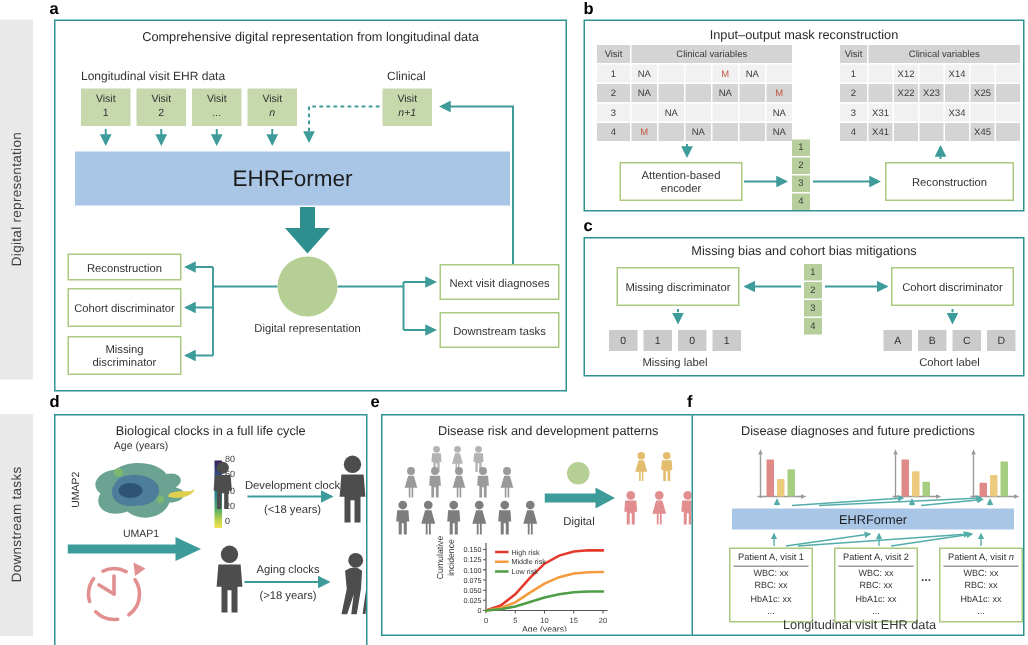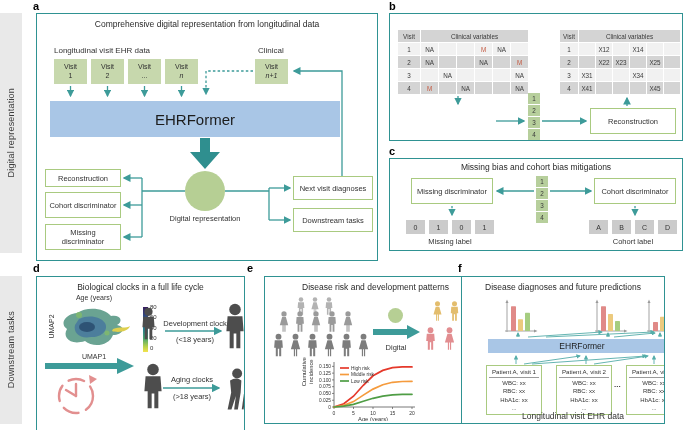--- a/index.html
+++ b/index.html
@@ -111,20 +111,21 @@
     <div class="circle" style="left:148px;top:157px;width:40px;height:40px"></div>
     <div class="lbl ctr wrap" style="left:118px;top:200px;width:100px">Digital representation</div>
     <div class="gbox" style="left:8px;top:155px;width:76px;height:18px">Reconstruction</div>
     <div class="gbox" style="left:8px;top:178px;width:76px;height:26px">Cohort discriminator</div>
     <div class="gbox" style="left:8px;top:210px;width:76px;height:26px">Missing discriminator</div>
     <div class="gbox" style="left:256px;top:162px;width:80px;height:24px">Next visit diagnoses</div>
     <div class="gbox" style="left:256px;top:194px;width:80px;height:24px">Downstream tasks</div>
   </div>
 
   <div class="panel" style="left:389px;top:13px;width:294px;height:128px">
+    <div class="ptitle" style="top:4px">Input–output mask reconstruction</div>
     <div class="tbl" id="tbl-in" style="left: 8px; top: 16px; grid-template-columns: 22px repeat(6, 17px);">
         <div class="tc th">Visit</div>
         <div class="tc th" style="grid-column:2 / span 6">Clinical variables</div>
         <div class="tc rl">1</div>
         <div class="tc rl">NA</div>
         <div class="tc rl"></div>
         <div class="tc rl"></div>
         <div class="tc rl mcell">M</div>
         <div class="tc rl">NA</div>
         <div class="tc rl"></div>
@@ -181,20 +182,21 @@
         <div class="tc rg"></div>
         <div class="tc rg">X45</div>
         <div class="tc rg"></div>
       </div>
     <div class="ovl" id="latent-b" style="width:294px;height:128px">
         <div class="lcell" style="left:138px;top:79px">1</div>
         <div class="lcell" style="left:138px;top:91px">2</div>
         <div class="lcell" style="left:138px;top:103px">3</div>
         <div class="lcell" style="left:138px;top:115px">4</div>
       </div>
+    <div class="gbox" style="left:23px;top:94px;width:82px;height:26px">Attention-based encoder</div>
     <div class="gbox" style="left:200px;top:94px;width:86px;height:26px">Reconstruction</div>
     <svg class="ovl" width="294" height="128">
       <defs>
         <marker id="mb" markerWidth="6" markerHeight="6" refX="5" refY="3" orient="auto">
             <path d="M0 0 L6 3 L0 6 Z" fill="#3d9b99"></path>
           </marker>
       </defs>
       <g stroke="#3d9b99" stroke-width="1.3" fill="none">
         <path d="M68 82 V90" marker-end="url(#mb)"></path>
         <path d="M106 107 H134" marker-end="url(#mb)"></path>
@@ -304,21 +306,21 @@
             <path d="M0 0 L6 3 L0 6 Z" fill="#3d9b99"></path>
           </marker>
       </defs>
       <g stroke="#3d9b99" stroke-width="1.4" fill="none">
         <path d="M128 54 H184" marker-end="url(#md)"></path>
         <path d="M126 111 H182" marker-end="url(#md)"></path>
       </g>
     </svg>
   </div>
 
-  <div class="panel" style="left:264px;top:276px;width:223px;height:148px">
+  <div class="panel" style="left:254px;top:276px;width:223px;height:148px">
     <div class="ptitle" style="top:5px">Disease risk and development patterns</div>
     <div class="ovl" id="crowd" style="width:203px;height:148px">
         <div style="position:absolute;left:30px;top:20px;display:flex;gap:2px">
           <svg width="12" height="18" viewBox="0 0 20 31" fill="#b3b3b3" xmlns="http://www.w3.org/2000/svg">
             <circle cx="10" cy="4.4" r="3.9"></circle>
             <path d="M5 9 H15 L15.8 19 H13.6 V30.5 H10.9 V20.5 H9.1 V30.5 H6.4 V19 H4.2 Z"></path>
           </svg>
           <svg width="12" height="18" viewBox="0 0 20 31" fill="#b3b3b3" xmlns="http://www.w3.org/2000/svg">
             <circle cx="10" cy="4.4" r="3.9"></circle>
             <path d="M7.2 9 H12.8 L16.2 21 H12.2 V30.5 H10.6 V21 H9.4 V30.5 H7.8 V21 H3.8 Z"></path>
@@ -442,21 +444,21 @@
         <polyline points="41.0,54.0 50.8,53.2 60.5,51.3 70.3,48.3 80.0,45.3 89.8,43.2 99.5,41.8 109.3,41.3 119.0,41.3" fill="none" stroke="#4f9d45" stroke-width="1.7" stroke-linecap="round"></polyline>
         <line x1="47" y1="15" x2="56" y2="15" stroke="#e5392b" stroke-width="1.7"></line>
         <text x="58" y="16.8" font-size="4.8" fill="#333">High risk</text>
         <line x1="47" y1="21.5" x2="56" y2="21.5" stroke="#f59b3d" stroke-width="1.7"></line>
         <text x="58" y="23.3" font-size="4.8" fill="#333">Middle risk</text>
         <line x1="47" y1="28" x2="56" y2="28" stroke="#4f9d45" stroke-width="1.7"></line>
         <text x="58" y="29.8" font-size="4.8" fill="#333">Low risk</text>
       </svg>
   </div>
 
-  <div class="panel" style="left:461px;top:276px;width:204px;height:148px">
+  <div class="panel" style="left:461px;top:276px;width:222px;height:148px">
     <div class="ptitle" style="top:5px">Disease diagnoses and future predictions</div>
     <div class="ovl" id="minicharts" style="width:222px;height:148px">
         <div style="position:absolute;left:36px;top:20px"><svg width="40" height="38" viewBox="0 0 40 38">
             <line x1="7" y1="34" x2="36" y2="34" stroke="#999" stroke-width="0.9"></line>
             <line x1="9" y1="35" x2="9" y2="6" stroke="#999" stroke-width="0.9"></line>
             <polygon points="36,32.5 39.5,34 36,35.5" fill="#999"></polygon>
             <polygon points="7.5,6 9,2.5 10.5,6" fill="#999"></polygon>
             <rect x="13" y="9.3" width="5" height="24.7" rx="0.6" fill="#e08a88"></rect>
             <rect x="20" y="22.299999999999997" width="5" height="11.700000000000001" rx="0.6" fill="#ecca7e"></rect>
             <rect x="27" y="15.8" width="5" height="18.2" rx="0.6" fill="#a6cd80"></rect>

